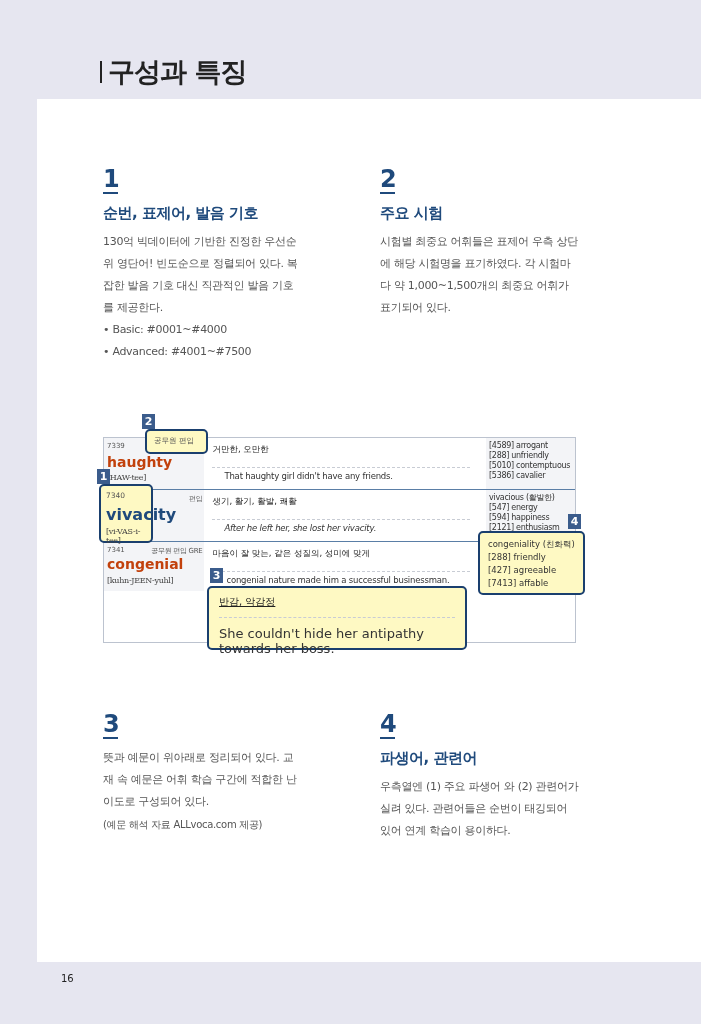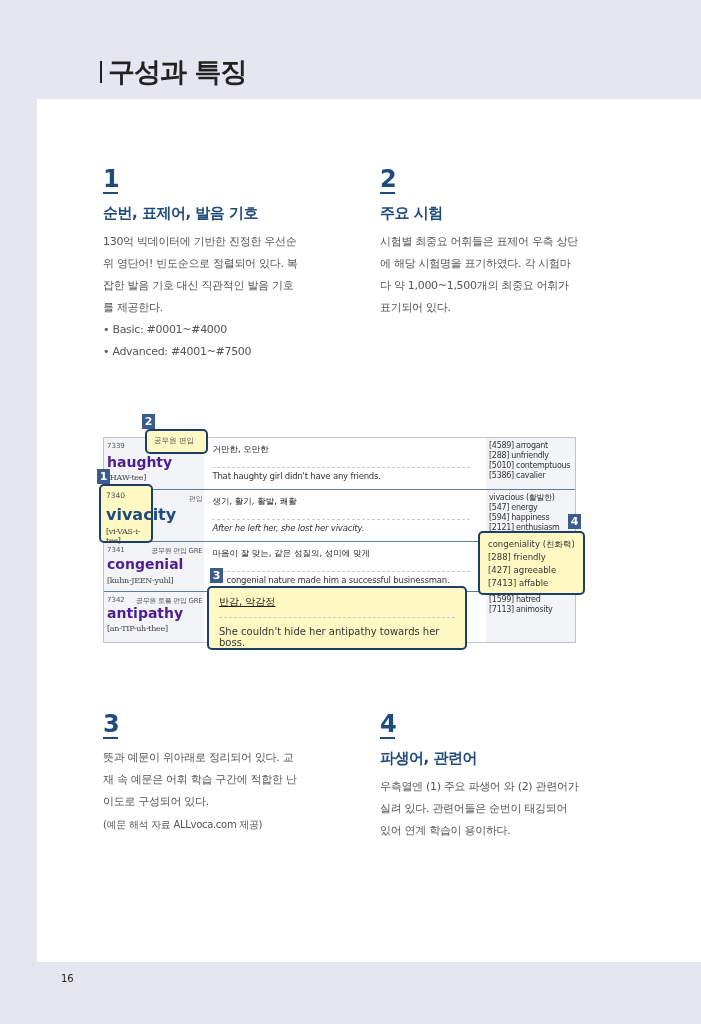--- a/index.html
+++ b/index.html
@@ -35,24 +35,24 @@
     position: absolute; left: 103px; top: 437px; width: 473px; height: 206px;
     border: 1px solid #bcc3cf; background: #fff;
   }
   .vrow { position: absolute; left: 0; width: 471px; display: flex; border-top: 1px solid #5a7ea6; }
   .vrow:first-child { border-top: none; }
   .vleft { width: 104px; background: #f3f4f7; position: relative; height: 100%; }
   .vmid { width: 275px; position: relative; height: 100%; }
   .vright { width: 92px; background: #f3f4f7; height: 100%; padding: 3px 0 0 3px; font-size: 8px; line-height: 10px; color: #333; letter-spacing: -0.3px; margin-left: 16px; }
   .vnum { position: absolute; left: 3px; top: 4px; font-size: 7px; color: #555; }
   .vtags { position: absolute; right: 2px; top: 4px; font-size: 7px; color: #555; letter-spacing: -0.3px; }
-  .vword { position: absolute; left: 3px; font-size: 14px; font-weight: bold; color: #4c1d95; }
+  .vword { position: absolute; left: 3px; font-size: 14px; font-weight: bold; color: #c2410c; }
   .vpron { position: absolute; left: 3px; font-size: 8px; color: #444; font-family: "DejaVu Serif", "Liberation Serif", serif; letter-spacing: -0.3px; }
   .vmeaning { position: absolute; left: 8px; top: 6px; right: 0; font-size: 8.5px; color: #222; border-bottom: 1px dashed #c8ccd4; padding-bottom: 6px; height: 24px; }
-  .vexample { position: absolute; left: 8px; font-size: 8.5px; color: #333; letter-spacing: -0.2px; }
+  .vexample { position: absolute; left: 20px; font-size: 8.5px; color: #333; letter-spacing: -0.2px; }
 
   .callout { position: absolute; border: 2.5px solid #1a3f6e; border-radius: 5px; background: #fef9c3; }
   .badge {
     position: absolute; width: 13px; height: 15px; background: #3b5c8c; color: #fff;
     font-size: 11px; font-weight: bold; text-align: center; line-height: 15px;
   }
   .page-number { position: absolute; left: 61px; top: 973px; font-size: 10px; color: #222; }
 </style>
 </head>
 <body>
@@ -118,50 +118,37 @@
       <span class="vword" style="top:14px;">congenial</span>
       <span class="vpron" style="top:34px;">[kuhn-JEEN-yuhl]</span>
     </div>
     <div class="vmid">
       <div class="vmeaning">마음이 잘 맞는, 같은 성질의, 성미에 맞게</div>
       <div class="vexample" style="top:33px; left:22px;">congenial nature made him a successful businessman.</div>
     </div>
     <div class="vright"></div>
   </div>
 
-  <div class="vrow" style="top:153px; height:51px;">
-    <div class="vleft">
-      <span class="vnum">7342</span>
-      <span class="vtags">공무원 토플 편입 GRE</span>
-      <span class="vword" style="top:13px;">antipathy</span>
-      <span class="vpron" style="top:32px;">[an-TIP-uh-thee]</span>
-    </div>
-    <div class="vmid"></div>
-    <div class="vright">
-      <div>[1599] hatred</div>
-      <div>[7113] animosity</div>
-    </div>
-  </div>
 </div>
 
 <div class="callout" style="left:145px; top:429px; width:63px; height:25px;">
   <span style="position:absolute; left:7px; top:5px; font-size:7.5px; color:#555;">공무원 편입</span>
 </div>
 <div class="badge" style="left:142px; top:414px;">2</div>
 
 <div class="callout" style="left:99px; top:484px; width:54px; height:59px;">
   <span style="position:absolute; left:5px; top:5px; font-size:7.5px; color:#555;">7340</span>
   <span style="position:absolute; left:5px; top:19px; font-size:16px; font-weight:bold; color:#1f4a7c;">vivacity</span>
   <span style="position:absolute; left:5px; top:41px; font-size:8px; color:#444; font-family:'DejaVu Serif','Liberation Serif',serif; letter-spacing:-0.3px;">[vi-VAS-i-tee]</span>
 </div>
 <div class="badge" style="left:97px; top:469px;">1</div>
 
 <div class="callout" style="left:207px; top:586px; width:260px; height:64px;">
   <div style="position:absolute; left:10px; top:7px; right:10px; font-size:10px; color:#222; border-bottom:1px dashed #c8ccd4; padding-bottom:8px;text-decoration:underline;">반감, 악감정</div>
-  <div style="position:absolute; left:10px; top:38px; font-size:10px; color:#333;">She couldn't hide her antipathy towards her boss.</div>
+  <div style="position:absolute; left:10px; top:38px; font-size:13px; color:#333;">She couldn't hide her antipathy towards her boss.</div>
 </div>
 <div class="badge" style="left:210px; top:568px;">3</div>
 
 <div class="callout" style="left:478px; top:531px; width:107px; height:64px; padding:5px 0 0 8px; font-size:8.5px; line-height:13px; color:#333;">
   <div>congeniality (친화력)</div>
   <div>[288] friendly</div>
   <div>[427] agreeable</div>
   <div>[7413] affable</div>
 </div>
 <div class="badge" style="left:568px; top:514px;">4</div>

